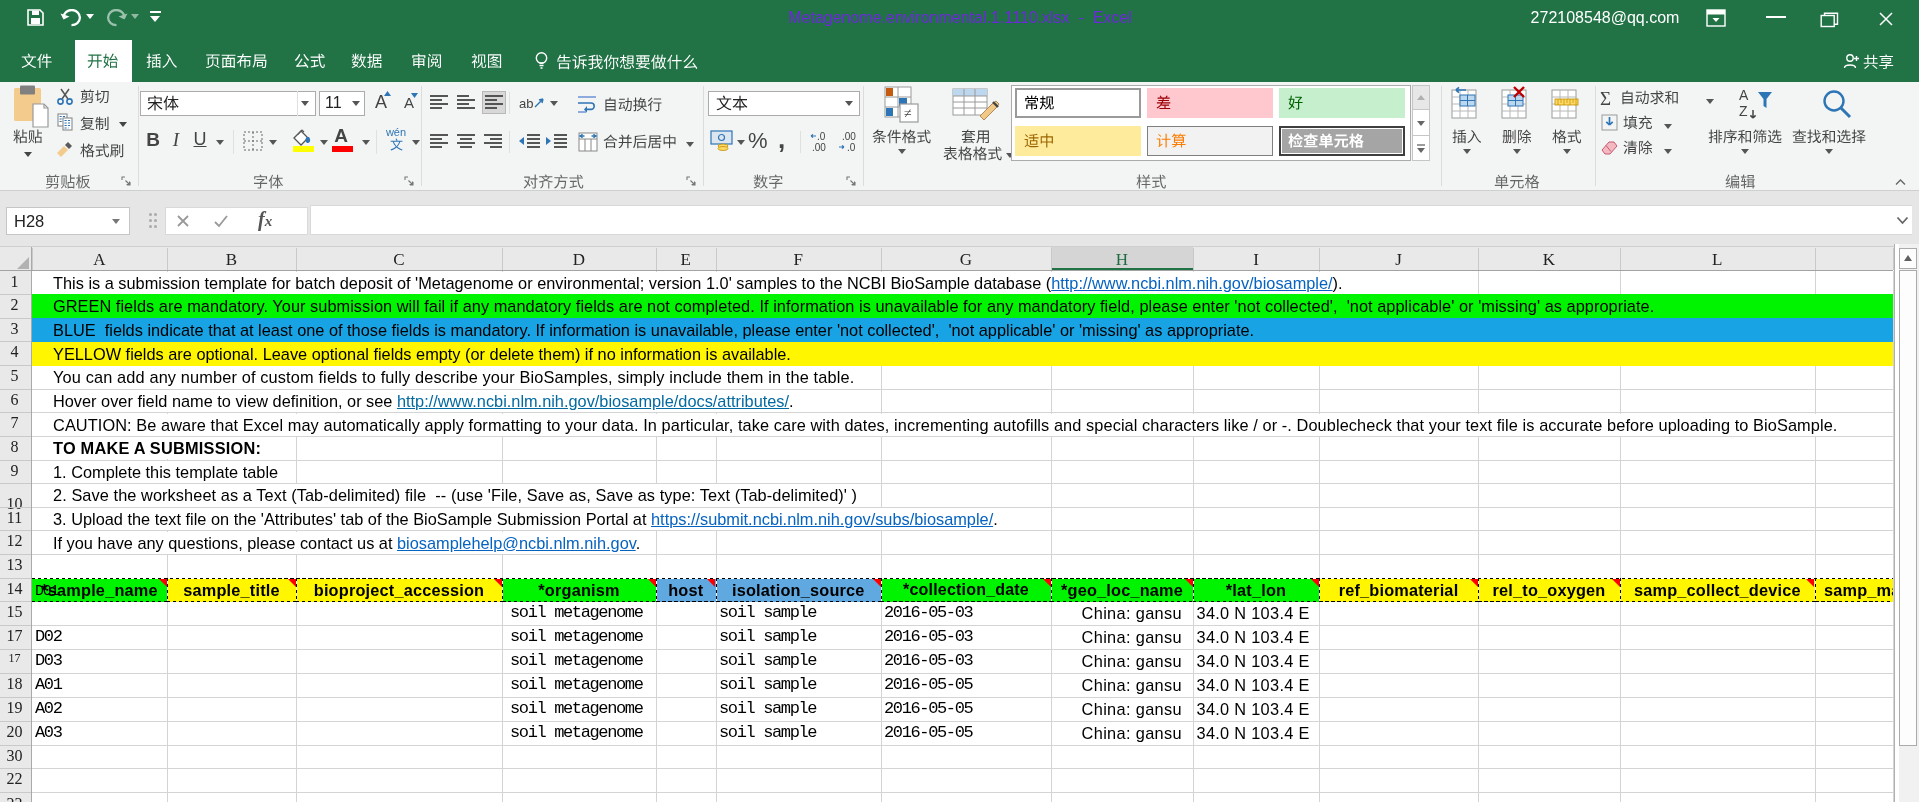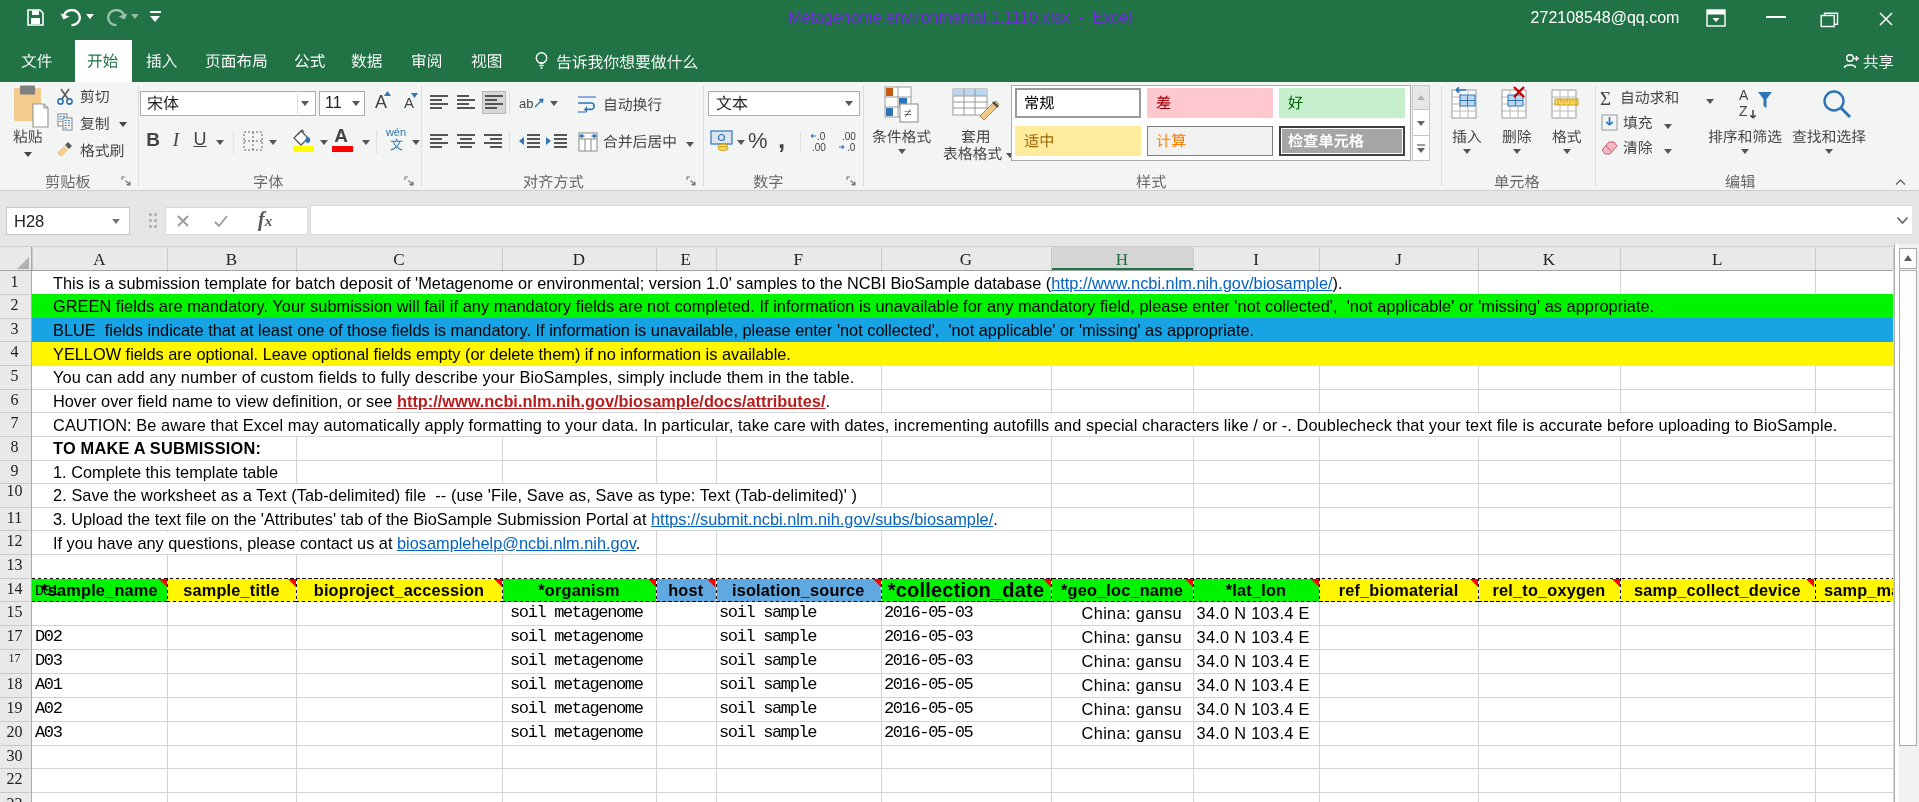--- a/index.html
+++ b/index.html
@@ -501,21 +501,21 @@
 <div style="position:absolute;left:0.0px;top:367.0px;width:29.0px;height:20.0px;color:#222;font-size:16px;font-family:'Liberation Serif',serif;text-align:center;">5</div>
 <div style="position:absolute;left:0.0px;top:365.0px;width:31.0px;height:1.0px;background:#c9c9c9;"></div>
 <div style="position:absolute;left:0.0px;top:390.6px;width:29.0px;height:20.0px;color:#222;font-size:16px;font-family:'Liberation Serif',serif;text-align:center;">6</div>
 <div style="position:absolute;left:0.0px;top:388.6px;width:31.0px;height:1.0px;background:#c9c9c9;"></div>
 <div style="position:absolute;left:0.0px;top:414.2px;width:29.0px;height:20.0px;color:#222;font-size:16px;font-family:'Liberation Serif',serif;text-align:center;">7</div>
 <div style="position:absolute;left:0.0px;top:412.2px;width:31.0px;height:1.0px;background:#c9c9c9;"></div>
 <div style="position:absolute;left:0.0px;top:437.8px;width:29.0px;height:20.0px;color:#222;font-size:16px;font-family:'Liberation Serif',serif;text-align:center;">8</div>
 <div style="position:absolute;left:0.0px;top:435.8px;width:31.0px;height:1.0px;background:#c9c9c9;"></div>
 <div style="position:absolute;left:0.0px;top:461.5px;width:29.0px;height:20.0px;color:#222;font-size:16px;font-family:'Liberation Serif',serif;text-align:center;">9</div>
 <div style="position:absolute;left:0.0px;top:459.5px;width:31.0px;height:1.0px;background:#c9c9c9;"></div>
-<div style="position:absolute;left:0.0px;top:482px;width:29.0px;height:20.0px;color:#222;font-size:16px;font-family:'Liberation Serif',serif;text-align:center;">10</div>
+<div style="position:absolute;left:0.0px;top:495px;width:29.0px;height:20.0px;color:#222;font-size:16px;font-family:'Liberation Serif',serif;text-align:center;">10</div>
 <div style="position:absolute;left:0.0px;top:483.1px;width:31.0px;height:1.0px;background:#c9c9c9;"></div>
 <div style="position:absolute;left:0.0px;top:508.7px;width:29.0px;height:20.0px;color:#222;font-size:16px;font-family:'Liberation Serif',serif;text-align:center;">11</div>
 <div style="position:absolute;left:0.0px;top:506.7px;width:31.0px;height:1.0px;background:#c9c9c9;"></div>
 <div style="position:absolute;left:0.0px;top:532.3px;width:29.0px;height:20.0px;color:#222;font-size:16px;font-family:'Liberation Serif',serif;text-align:center;">12</div>
 <div style="position:absolute;left:0.0px;top:530.3px;width:31.0px;height:1.0px;background:#c9c9c9;"></div>
 <div style="position:absolute;left:0.0px;top:555.9px;width:29.0px;height:20.0px;color:#222;font-size:16px;font-family:'Liberation Serif',serif;text-align:center;">13</div>
 <div style="position:absolute;left:0.0px;top:553.9px;width:31.0px;height:1.0px;background:#c9c9c9;"></div>
 <div style="position:absolute;left:0.0px;top:579.6px;width:29.0px;height:20.0px;color:#222;font-size:16px;font-family:'Liberation Serif',serif;text-align:center;">14</div>
 <div style="position:absolute;left:0.0px;top:577.6px;width:31.0px;height:1.0px;background:#c9c9c9;"></div>
 <div style="position:absolute;left:0.0px;top:603.4px;width:29.0px;height:20.0px;color:#222;font-size:16px;font-family:'Liberation Serif',serif;text-align:center;">15</div>
@@ -572,41 +572,41 @@
 <div style="position:absolute;left:32.0px;top:768.4px;width:1861.0px;height:1.0px;background:#d4d4d4;"></div>
 <div style="position:absolute;left:32.0px;top:792.3px;width:1861.0px;height:1.0px;background:#d4d4d4;"></div>
 <div style="position:absolute;left:32.0px;top:294.4px;width:1861.0px;height:24.0px;background:#00f400;"></div>
 <div style="position:absolute;left:32.0px;top:318.0px;width:1861.0px;height:24.0px;background:#18a3e4;"></div>
 <div style="position:absolute;left:32.0px;top:341.7px;width:1861.0px;height:24.0px;background:#fff600;"></div>
 <div style="position:absolute;left:33px;top:271.8px;height:22.3px;line-height:22.3px;padding:0 8px 0 20px;font-size:16.33px;color:#000;white-space:pre;letter-spacing:0.000px;background:#fff;"><span>This is a submission template for batch deposit of 'Metagenome or environmental; version 1.0' samples to the NCBI BioSample database (</span><span style="color:#0563c1;text-decoration:underline;">http://www.ncbi.nlm.nih.gov/biosample/</span><span>).</span></div>
 <div style="position:absolute;left:33px;top:295.4px;height:22.3px;line-height:22.3px;padding:0 8px 0 20px;font-size:16.33px;color:#000;white-space:pre;letter-spacing:0.044px;"><span>GREEN fields are mandatory. Your submission will fail if any mandatory fields are not completed. If information is unavailable for any mandatory field, please enter 'not collected',  'not applicable' or 'missing' as appropriate.</span></div>
 <div style="position:absolute;left:33px;top:319.0px;height:22.3px;line-height:22.3px;padding:0 8px 0 20px;font-size:16.33px;color:#000;white-space:pre;letter-spacing:0.000px;"><span>BLUE  fields indicate that at least one of those fields is mandatory. If information is unavailable, please enter 'not collected',  'not applicable' or 'missing' as appropriate.</span></div>
 <div style="position:absolute;left:33px;top:342.7px;height:22.3px;line-height:22.3px;padding:0 8px 0 20px;font-size:16.33px;color:#000;white-space:pre;letter-spacing:0.000px;"><span>YELLOW fields are optional. Leave optional fields empty (or delete them) if no information is available.</span></div>
 <div style="position:absolute;left:33px;top:366.3px;height:22.3px;line-height:22.3px;padding:0 8px 0 20px;font-size:16.33px;color:#000;white-space:pre;letter-spacing:0.140px;background:#fff;"><span>You can add any number of custom fields to fully describe your BioSamples, simply include them in the table.</span></div>
-<div style="position:absolute;left:33px;top:389.9px;height:22.3px;line-height:22.3px;padding:0 8px 0 20px;font-size:16.33px;color:#000;white-space:pre;letter-spacing:0.000px;background:#fff;"><span>Hover over field name to view definition, or see </span><span style="color:#b91c1c;text-decoration:underline;font-weight:bold;">http://www.ncbi.nlm.nih.gov/biosample/docs/attributes/</span><span>.</span></div>
+<div style="position:absolute;left:33px;top:389.9px;height:22.3px;line-height:22.3px;padding:0 8px 0 20px;font-size:16.33px;color:#000;white-space:pre;letter-spacing:0.000px;background:#fff;"><span>Hover over field name to view definition, or see </span><span style="color:#0369a1;text-decoration:underline;">http://www.ncbi.nlm.nih.gov/biosample/docs/attributes/</span><span>.</span></div>
 <div style="position:absolute;left:33px;top:413.5px;height:22.3px;line-height:22.3px;padding:0 8px 0 20px;font-size:16.33px;color:#000;white-space:pre;letter-spacing:0.085px;background:#fff;"><span>CAUTION: Be aware that Excel may automatically apply formatting to your data. In particular, take care with dates, incrementing autofills and special characters like / or -. Doublecheck that your text file is accurate before uploading to BioSample.</span></div>
 <div style="position:absolute;left:33px;top:437.1px;height:22.3px;line-height:22.3px;padding:0 8px 0 20px;font-size:16.33px;color:#000;white-space:pre;letter-spacing:0.220px;font-weight:bold;background:#fff;"><span>TO MAKE A SUBMISSION:</span></div>
 <div style="position:absolute;left:33px;top:460.8px;height:22.3px;line-height:22.3px;padding:0 8px 0 20px;font-size:16.33px;color:#000;white-space:pre;letter-spacing:0.000px;background:#fff;"><span>1. Complete this template table</span></div>
 <div style="position:absolute;left:33px;top:484.4px;height:22.3px;line-height:22.3px;padding:0 8px 0 20px;font-size:16.33px;color:#000;white-space:pre;letter-spacing:0.078px;background:#fff;"><span>2. Save the worksheet as a Text (Tab-delimited) file  -- (use 'File, Save as, Save as type: Text (Tab-delimited)' )</span></div>
 <div style="position:absolute;left:33px;top:508.0px;height:22.3px;line-height:22.3px;padding:0 8px 0 20px;font-size:16.33px;color:#000;white-space:pre;letter-spacing:0.000px;background:#fff;"><span>3. Upload the text file on the 'Attributes' tab of the BioSample Submission Portal at </span><span style="color:#0563c1;text-decoration:underline;">https://submit.ncbi.nlm.nih.gov/subs/biosample/</span><span>.</span></div>
 <div style="position:absolute;left:33px;top:531.6px;height:22.3px;line-height:22.3px;padding:0 8px 0 20px;font-size:16.33px;color:#000;white-space:pre;letter-spacing:0.000px;background:#fff;"><span>If you have any questions, please contact us at </span><span style="color:#0563c1;text-decoration:underline;">biosamplehelp@ncbi.nlm.nih.gov</span><span>.</span></div>
 <div style="position:absolute;left:32.0px;top:577.7px;width:135.0px;height:24.3px;background:#00f400;"></div>
 <div style="position:absolute;left:32.0px;top:578.9px;width:135.0px;height:22.4px;line-height:22.4px;font-size:16.3px;font-weight:bold;letter-spacing:0.2px;color:#000;text-align:center;overflow:hidden;">*sample_name</div>
 <div style="position:absolute;left:167.0px;top:577.7px;width:129.0px;height:24.3px;background:#fff600;"></div>
 <div style="position:absolute;left:167.0px;top:578.9px;width:129.0px;height:22.4px;line-height:22.4px;font-size:16.3px;font-weight:bold;letter-spacing:0.2px;color:#000;text-align:center;overflow:hidden;">sample_title</div>
 <div style="position:absolute;left:296.0px;top:577.7px;width:206.0px;height:24.3px;background:#fff600;"></div>
 <div style="position:absolute;left:296.0px;top:578.9px;width:206.0px;height:22.4px;line-height:22.4px;font-size:16.3px;font-weight:bold;letter-spacing:0.2px;color:#000;text-align:center;overflow:hidden;">bioproject_accession</div>
 <div style="position:absolute;left:502.0px;top:577.7px;width:154.0px;height:24.3px;background:#00f400;"></div>
 <div style="position:absolute;left:502.0px;top:578.9px;width:154.0px;height:22.4px;line-height:22.4px;font-size:16.3px;font-weight:bold;letter-spacing:0.2px;color:#000;text-align:center;overflow:hidden;">*organism</div>
 <div style="position:absolute;left:656.0px;top:577.7px;width:59.6px;height:24.3px;background:#5fa8e0;"></div>
 <div style="position:absolute;left:656.0px;top:578.9px;width:59.6px;height:22.4px;line-height:22.4px;font-size:16.3px;font-weight:bold;letter-spacing:0.2px;color:#000;text-align:center;overflow:hidden;">host</div>
 <div style="position:absolute;left:715.6px;top:577.7px;width:165.4px;height:24.3px;background:#5fa8e0;"></div>
 <div style="position:absolute;left:715.6px;top:578.9px;width:165.4px;height:22.4px;line-height:22.4px;font-size:16.3px;font-weight:bold;letter-spacing:0.2px;color:#000;text-align:center;overflow:hidden;">isolation_source</div>
 <div style="position:absolute;left:881.0px;top:577.7px;width:170.0px;height:24.3px;background:#00f400;"></div>
-<div style="position:absolute;left:881.0px;top:578.9px;width:170.0px;height:22.4px;line-height:22.4px;font-size:20px;font-weight:bold;letter-spacing:0.2px;color:#000;text-align:center;overflow:hidden;">*collection_date</div>
+<div style="position:absolute;left:881.0px;top:578.9px;width:170.0px;height:22.4px;line-height:22.4px;font-size:16px;font-weight:bold;letter-spacing:0.2px;color:#000;text-align:center;overflow:hidden;">*collection_date</div>
 <div style="position:absolute;left:1051.0px;top:577.7px;width:142.0px;height:24.3px;background:#00f400;"></div>
 <div style="position:absolute;left:1051.0px;top:578.9px;width:142.0px;height:22.4px;line-height:22.4px;font-size:16.3px;font-weight:bold;letter-spacing:0.2px;color:#000;text-align:center;overflow:hidden;">*geo_loc_name</div>
 <div style="position:absolute;left:1193.0px;top:577.7px;width:126.0px;height:24.3px;background:#00f400;"></div>
 <div style="position:absolute;left:1193.0px;top:578.9px;width:126.0px;height:22.4px;line-height:22.4px;font-size:16.3px;font-weight:bold;letter-spacing:0.2px;color:#000;text-align:center;overflow:hidden;">*lat_lon</div>
 <div style="position:absolute;left:1319.0px;top:577.7px;width:159.0px;height:24.3px;background:#fff600;"></div>
 <div style="position:absolute;left:1319.0px;top:578.9px;width:159.0px;height:22.4px;line-height:22.4px;font-size:16.3px;font-weight:bold;letter-spacing:0.2px;color:#000;text-align:center;overflow:hidden;">ref_biomaterial</div>
 <div style="position:absolute;left:1478.0px;top:577.7px;width:142.0px;height:24.3px;background:#fff600;"></div>
 <div style="position:absolute;left:1478.0px;top:578.9px;width:142.0px;height:22.4px;line-height:22.4px;font-size:16.3px;font-weight:bold;letter-spacing:0.2px;color:#000;text-align:center;overflow:hidden;">rel_to_oxygen</div>
 <div style="position:absolute;left:1620.0px;top:577.7px;width:194.7px;height:24.3px;background:#fff600;"></div>
 <div style="position:absolute;left:1620.0px;top:578.9px;width:194.7px;height:22.4px;line-height:22.4px;font-size:16.3px;font-weight:bold;letter-spacing:0.2px;color:#000;text-align:center;overflow:hidden;">samp_collect_device</div>

